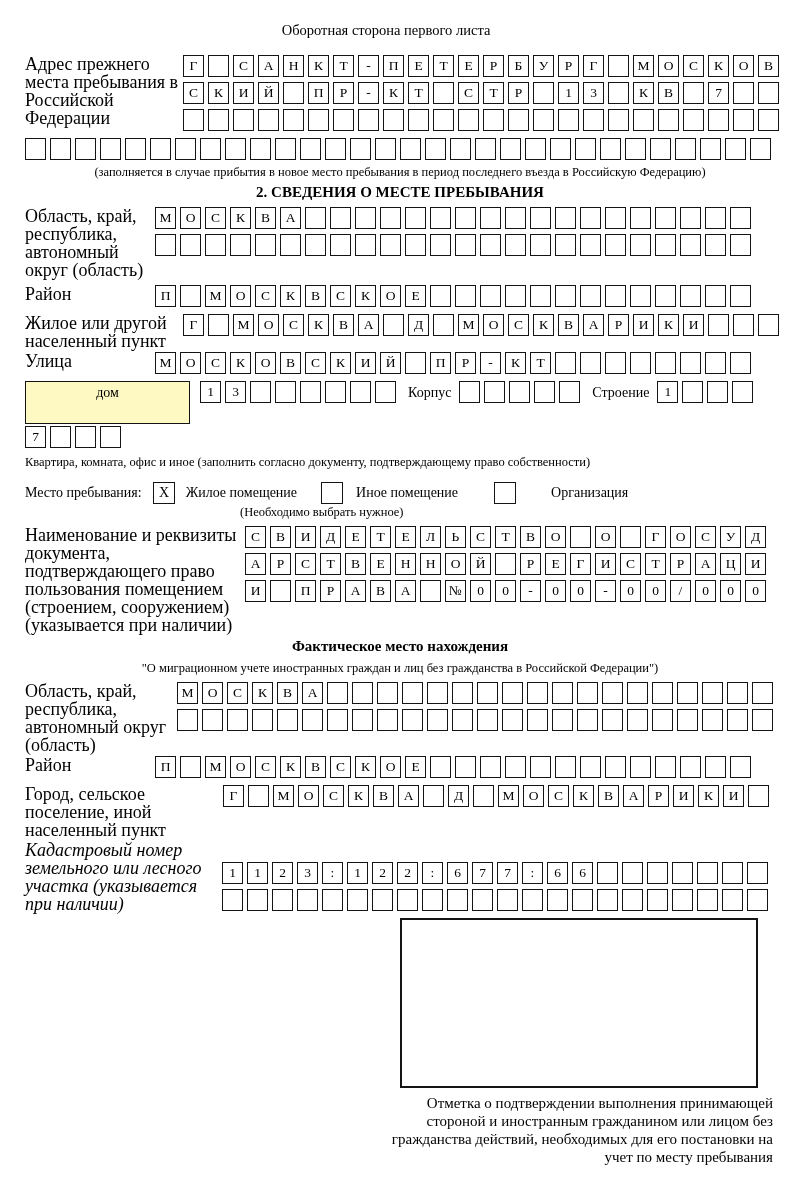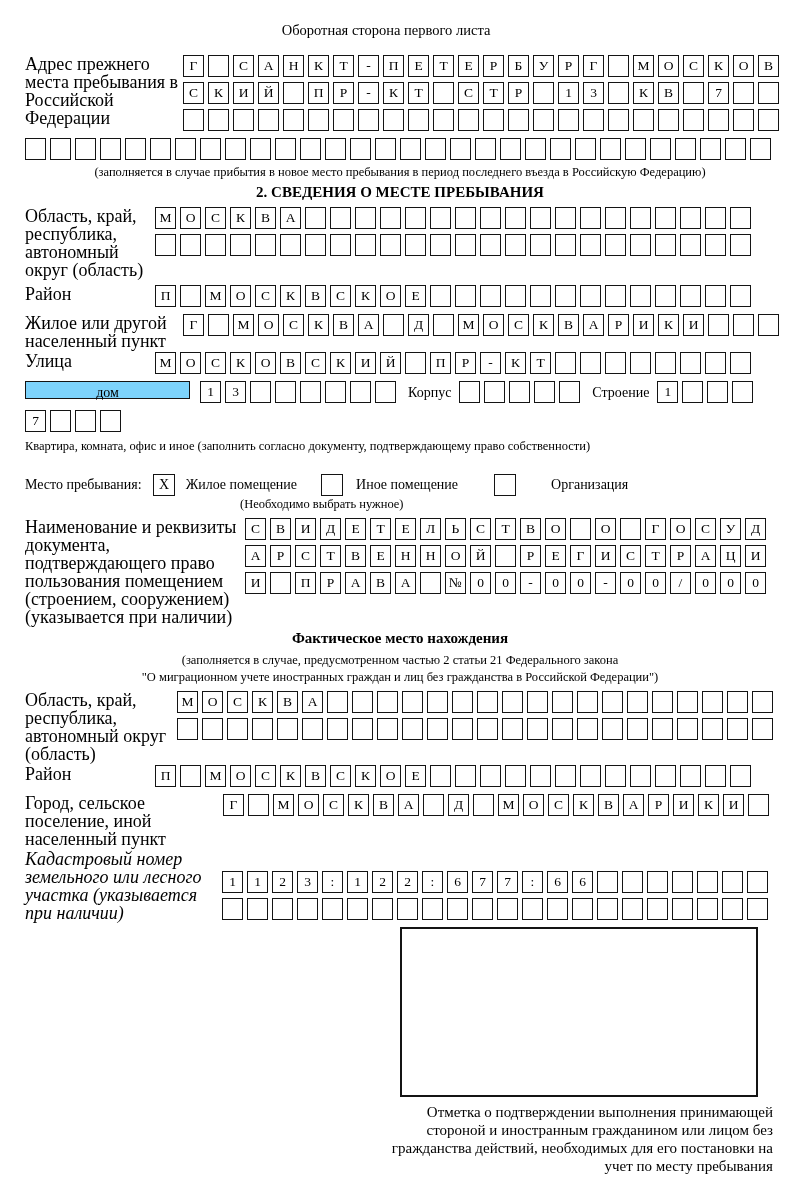--- a/index.html
+++ b/index.html
@@ -24,26 +24,26 @@
   .cbox{
     display:inline-block;box-sizing:border-box;width:21px;height:22px;
     border:1.5px solid #141414;margin-right:4px;text-align:center;
     font-size:13.5px;line-height:19px;vertical-align:top;background:#fff;
   }
   .caption{font-size:12.5px;margin:0 0 2px 0;}
   .center{text-align:center;}
   .sect-title{font-weight:bold;font-size:15px;text-align:center;margin:4px 0 6px 0;}
   .bigbox{
     display:inline-block;box-sizing:border-box;border:1.5px solid #141414;
-    height:18px;line-height:22px;text-align:center;vertical-align:top;background:#7dd3fc;
+    height:43px;line-height:22px;text-align:center;vertical-align:top;background:#fef9c3;
   }
   .bb-dom{width:165px;margin-right:10px;}
   .bb-kv{width:200px;margin-right:10px;}
   .inl-lbl{display:inline-block;vertical-align:top;line-height:24px;padding:0 8px;}
-  .stayrow{margin:20px 0 1px 0;white-space:nowrap;}
+  .stayrow{margin:12px 0 1px 0;white-space:nowrap;}
   .chk{
     display:inline-block;box-sizing:border-box;width:22px;height:22px;
     border:1.5px solid #141414;text-align:center;line-height:19px;
     vertical-align:middle;font-size:14px;background:#fff;
   }
   .staylbl{display:inline-block;vertical-align:middle;}
   .stamp{
     box-sizing:border-box;width:358px;height:170px;border:2px solid #141414;
     margin:2px 0 6px 375px;background:#fff;
   }
@@ -122,21 +122,20 @@
   <div class="frow mt6">
     <div class="lbl w212">Наименование и реквизиты документа, подтверждающего право пользования помещением (строением, сооружением) (указывается при наличии)</div>
     <div class="boxcol">
       <div class="brow"><span class="cbox">С</span><span class="cbox">В</span><span class="cbox">И</span><span class="cbox">Д</span><span class="cbox">Е</span><span class="cbox">Т</span><span class="cbox">Е</span><span class="cbox">Л</span><span class="cbox">Ь</span><span class="cbox">С</span><span class="cbox">Т</span><span class="cbox">В</span><span class="cbox">О</span><span class="cbox"></span><span class="cbox">О</span><span class="cbox"></span><span class="cbox">Г</span><span class="cbox">О</span><span class="cbox">С</span><span class="cbox">У</span><span class="cbox">Д</span></div>
       <div class="brow"><span class="cbox">А</span><span class="cbox">Р</span><span class="cbox">С</span><span class="cbox">Т</span><span class="cbox">В</span><span class="cbox">Е</span><span class="cbox">Н</span><span class="cbox">Н</span><span class="cbox">О</span><span class="cbox">Й</span><span class="cbox"></span><span class="cbox">Р</span><span class="cbox">Е</span><span class="cbox">Г</span><span class="cbox">И</span><span class="cbox">С</span><span class="cbox">Т</span><span class="cbox">Р</span><span class="cbox">А</span><span class="cbox">Ц</span><span class="cbox">И</span></div>
       <div class="brow"><span class="cbox">И</span><span class="cbox"></span><span class="cbox">П</span><span class="cbox">Р</span><span class="cbox">А</span><span class="cbox">В</span><span class="cbox">А</span><span class="cbox"></span><span class="cbox">№</span><span class="cbox">0</span><span class="cbox">0</span><span class="cbox">-</span><span class="cbox">0</span><span class="cbox">0</span><span class="cbox">-</span><span class="cbox">0</span><span class="cbox">0</span><span class="cbox">/</span><span class="cbox">0</span><span class="cbox">0</span><span class="cbox">0</span></div>
     </div>
   </div>
 
   <div class="sect-title">Фактическое место нахождения</div>
-  <div class="caption center">(заполняется в случае, предусмотренном частью 2 статьи 21 Федерального закона</div>
   <div class="caption center" style="margin-bottom:6px;">"О миграционном учете иностранных граждан и лиц без гражданства в Российской Федерации")</div>
 
   <div class="frow">
     <div class="lbl w152">Область, край, республика, автономный округ (область)</div>
     <div class="boxcol">
       <div class="brow"><span class="cbox">М</span><span class="cbox">О</span><span class="cbox">С</span><span class="cbox">К</span><span class="cbox">В</span><span class="cbox">А</span><span class="cbox"></span><span class="cbox"></span><span class="cbox"></span><span class="cbox"></span><span class="cbox"></span><span class="cbox"></span><span class="cbox"></span><span class="cbox"></span><span class="cbox"></span><span class="cbox"></span><span class="cbox"></span><span class="cbox"></span><span class="cbox"></span><span class="cbox"></span><span class="cbox"></span><span class="cbox"></span><span class="cbox"></span><span class="cbox"></span></div>
       <div class="brow"><span class="cbox"></span><span class="cbox"></span><span class="cbox"></span><span class="cbox"></span><span class="cbox"></span><span class="cbox"></span><span class="cbox"></span><span class="cbox"></span><span class="cbox"></span><span class="cbox"></span><span class="cbox"></span><span class="cbox"></span><span class="cbox"></span><span class="cbox"></span><span class="cbox"></span><span class="cbox"></span><span class="cbox"></span><span class="cbox"></span><span class="cbox"></span><span class="cbox"></span><span class="cbox"></span><span class="cbox"></span><span class="cbox"></span><span class="cbox"></span></div>
     </div>
   </div>
 

